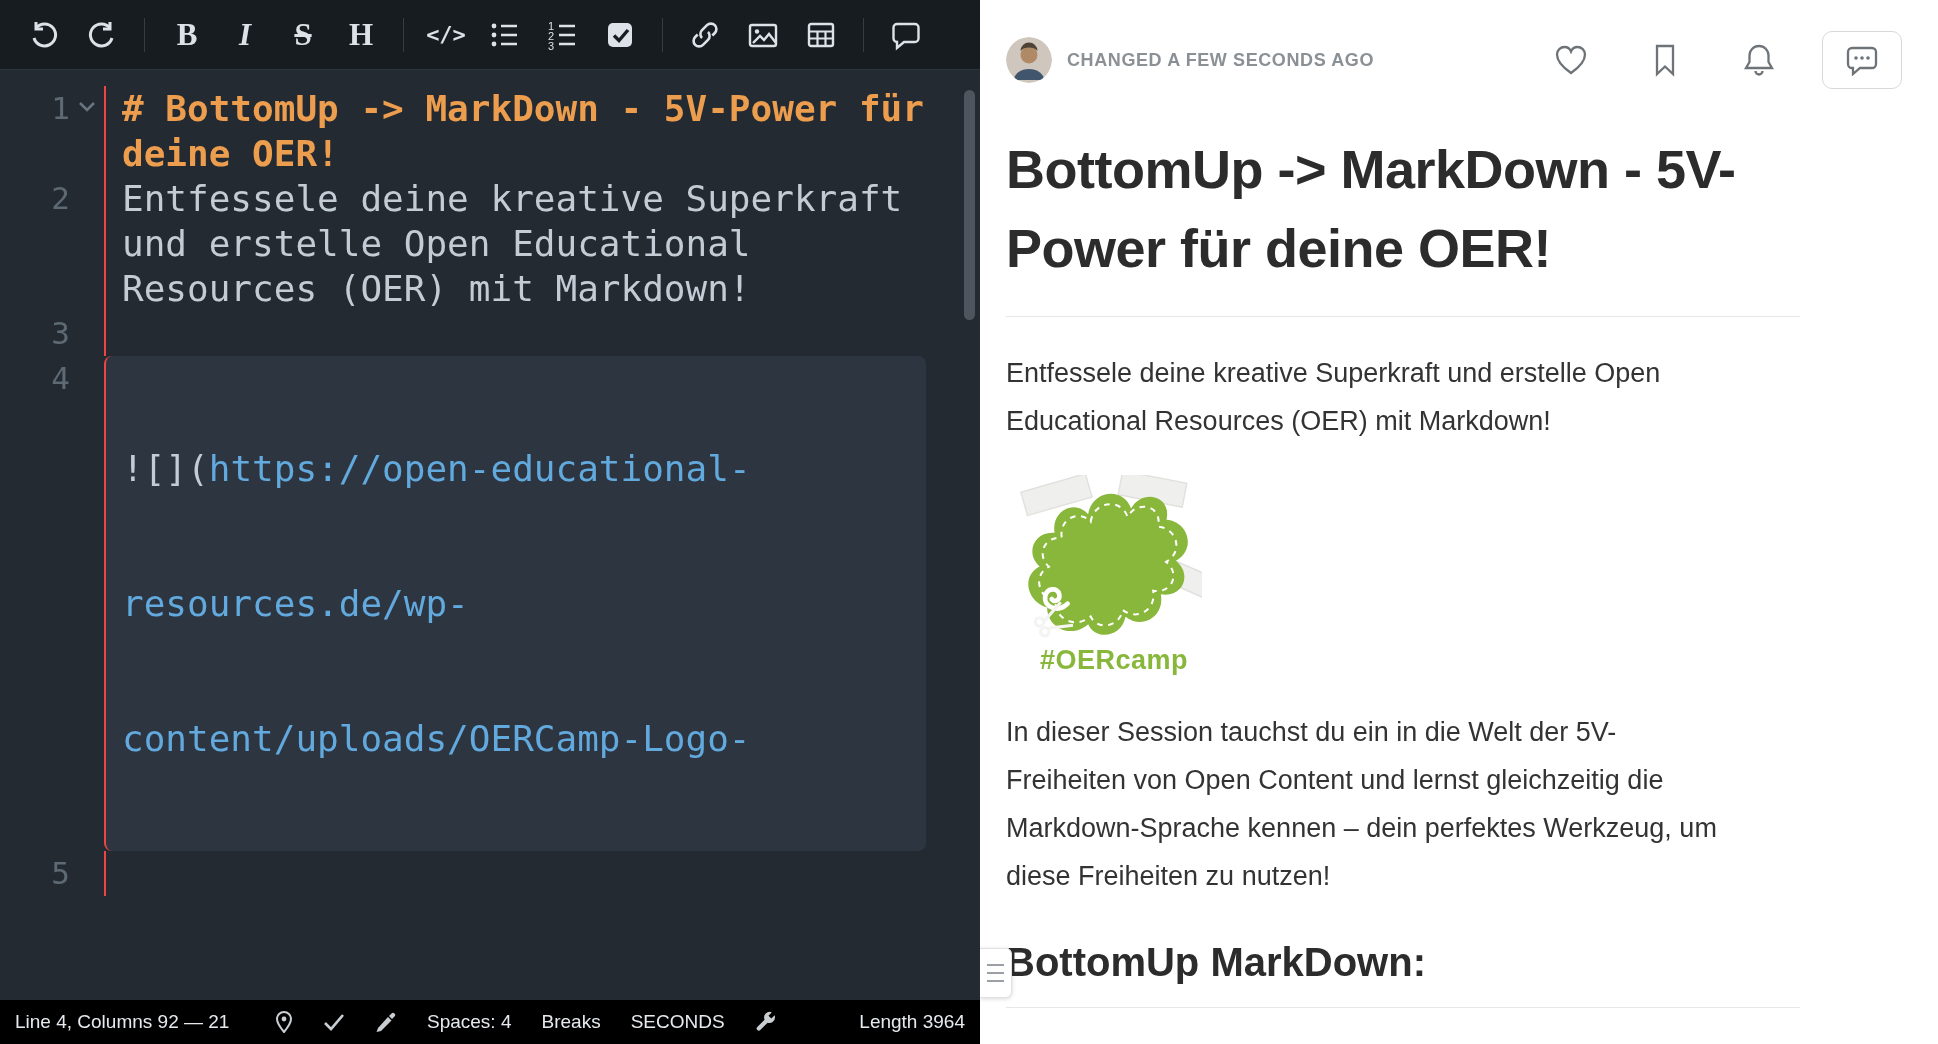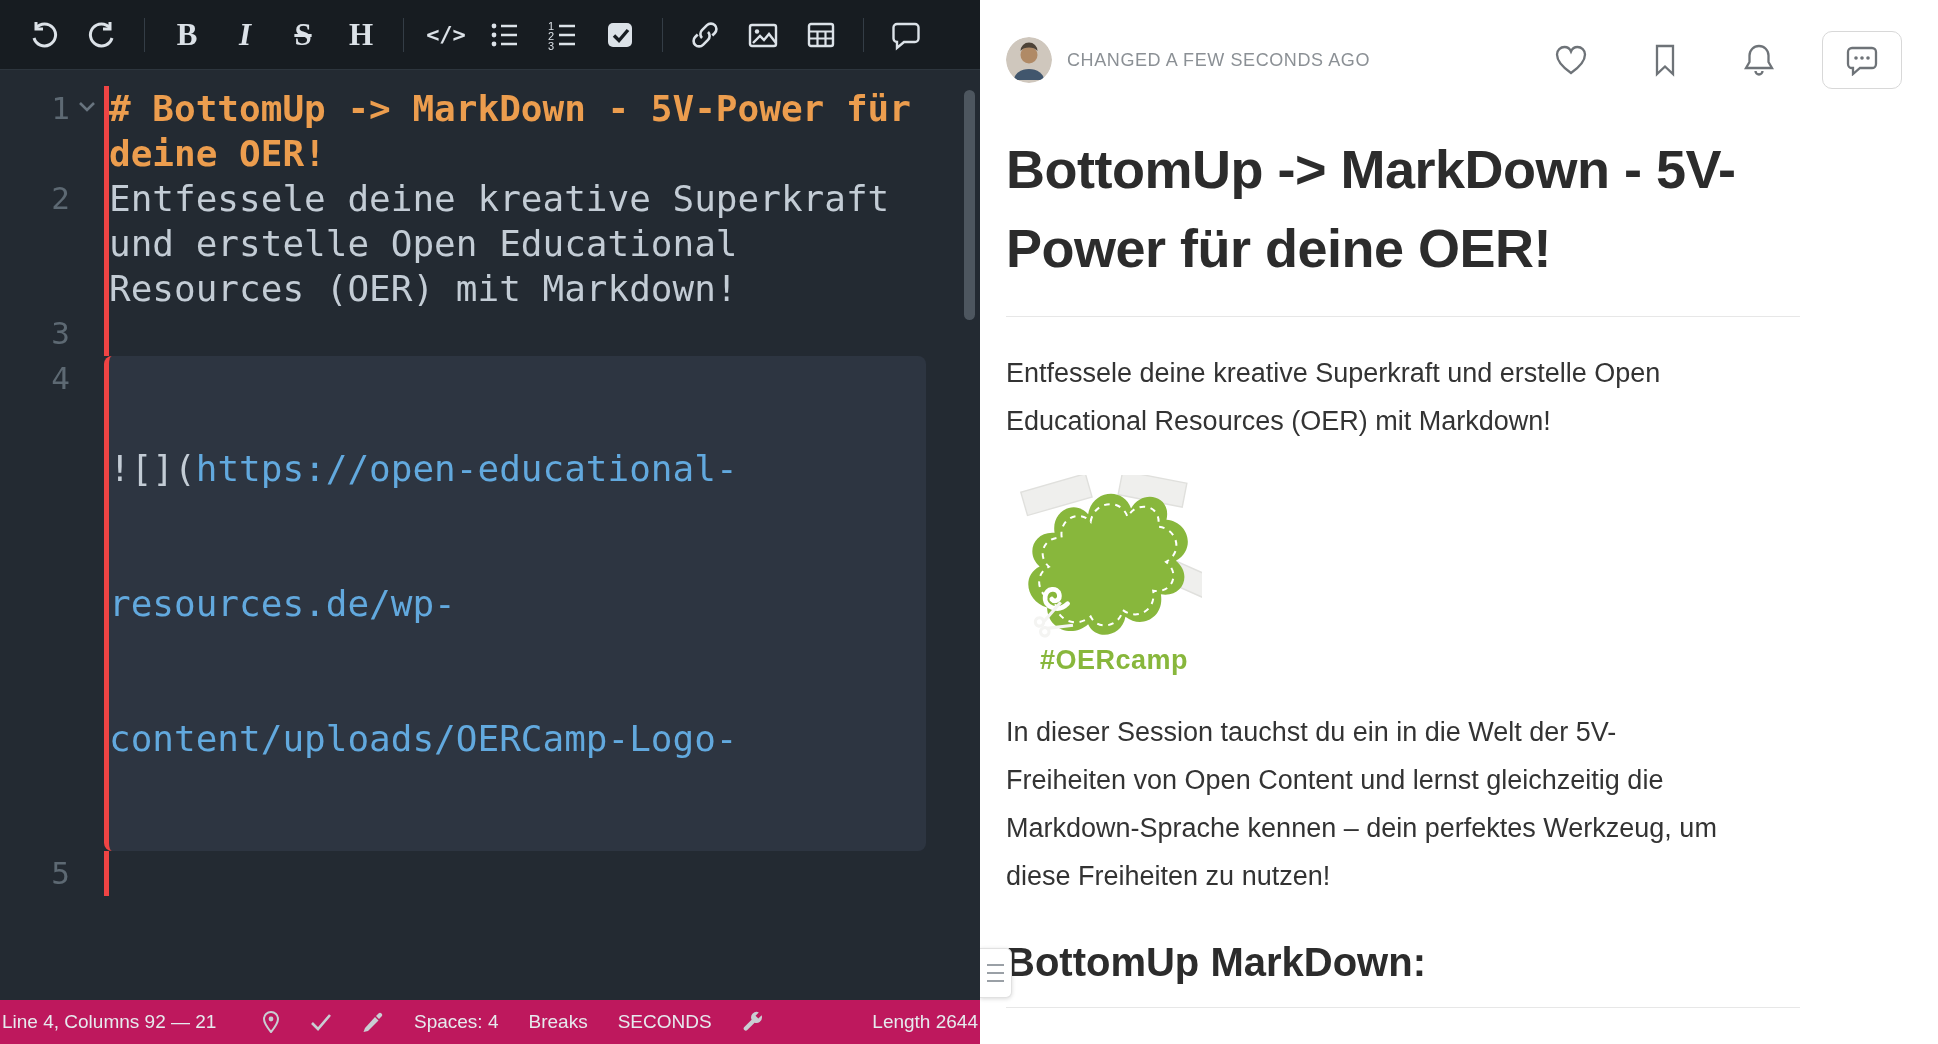--- a/index.html
+++ b/index.html
@@ -41,41 +41,41 @@
     font-size:36px; line-height:45px;
   }
   .line { display:flex; }
   .gutter {
     width:104px; flex-shrink:0; display:flex; justify-content:flex-end;
     color:#5d6973; user-select:none;
   }
   .ln { font-size:31px; line-height:45px; }
   .foldslot { width:34px; display:flex; align-items:flex-start; justify-content:center; padding-top:14px; }
   .codecol {
-    width:822px; border-left:5px solid #ef4444; padding-left:0;
+    width:822px; border-left:2px solid #ef4444; padding-left:16px;
     min-height:45px; white-space:pre-wrap; overflow-wrap:break-word;
     color:#c3ccd5; cursor:text;
   }
   .hl .codecol { background:#2d3541;border-radius:8px; }
   .tok-h  { color:#ec9d4e; font-weight:bold; }
   .tok-link { color:#62a9de; }
   .tok-plain { color:#c3ccd5; }
   .crow { display:block; }
   .caret {
     display:inline-block; width:3px; height:36px; background:#eef2f6;
     vertical-align:-6px; margin:0 -1px;
   }
   .scrollbar {
     position:absolute; right:5px; top:20px; width:11px; height:230px;
     background:#4d565f; border-radius:6px; cursor:pointer;
   }
 
   .status-bar {
-    height:44px; flex-shrink:0; background:#be185d; color:#e6eaee;
-    display:flex; align-items:center; padding:0 2px; gap:30px;
+    height:44px; flex-shrink:0; background:#000000; color:#e6eaee;
+    display:flex; align-items:center; padding:0 15px; gap:30px;
     font-size:19px; white-space:nowrap; overflow:hidden;
   }
   .status-pos { width:230px; overflow:hidden; flex-shrink:0; }
   .status-icon { display:flex; align-items:center; cursor:pointer; flex-shrink:0; }
   .status-item { cursor:pointer; flex-shrink:0; }
   .status-length { margin-left:auto; }
 
   
   .preview-pane {
     flex:1; height:100%; background:#ffffff; position:relative;
@@ -87,21 +87,21 @@
     border-radius:0 6px 6px 0; box-shadow:0 1px 4px rgba(0,0,0,.15);
     display:flex; flex-direction:column; justify-content:center; gap:6px;
     padding:0 7px; cursor:col-resize;
   }
   .grip i { display:block; height:2px; background:#9aa0a6; }
 
   .p-header { display:flex; align-items:center; height:110px; padding:10px 36px 0 0; }
   .avatar { width:46px; height:46px; border-radius:50%; overflow:hidden; flex-shrink:0; cursor:pointer; }
   .avatar svg { display:block; }
   .changed {
-    margin-left:15px; font-size:18px; color:#8b9095; letter-spacing:.6px;
+    margin-left:15px; font-size:18px; color:#8b9095; letter-spacing:.6px;font-weight:bold;
   }
   .hdr-icons { margin-left:auto; display:flex; align-items:center; }
   .hdr-icon { margin-left:60px; cursor:pointer; display:flex; }
   .comment-btn {
     margin-left:46px; width:80px; height:58px; background:#fff;
     border:1px solid #d8d8d8; border-radius:10px; cursor:pointer;
     display:flex; align-items:center; justify-content:center;
   }
 
   .content { width:794px; }
@@ -271,21 +271,21 @@
           </svg>
       </span>
       <span class="status-item">Spaces: 4</span>
       <span class="status-item">Breaks</span>
       <span class="status-item">SECONDS</span>
       <span class="status-icon">
         <svg width="22" height="22" viewBox="0 0 22 22">
             <path d="M20 6.5 a5.5 5.5 0 0 1 -7.4 5.2 l-7.3 7.3 a2.1 2.1 0 0 1 -3 -3 l7.3 -7.3 A5.5 5.5 0 0 1 16.8 1.4 l-3.3 3.3 2.8 2.8 3.4 -3.3 c.2 .7 .3 1.5 .3 2.3 z" fill="#c9ced3"></path>
           </svg>
       </span>
-      <span class="status-item status-length">Length 2644</span>
+      <span class="status-item status-length">Length 3964</span>
     </div>
   </div>
 
   <div class="preview-pane">
 
     <div class="grip">
         <i></i>
         <i></i>
         <i></i>
       </div>

